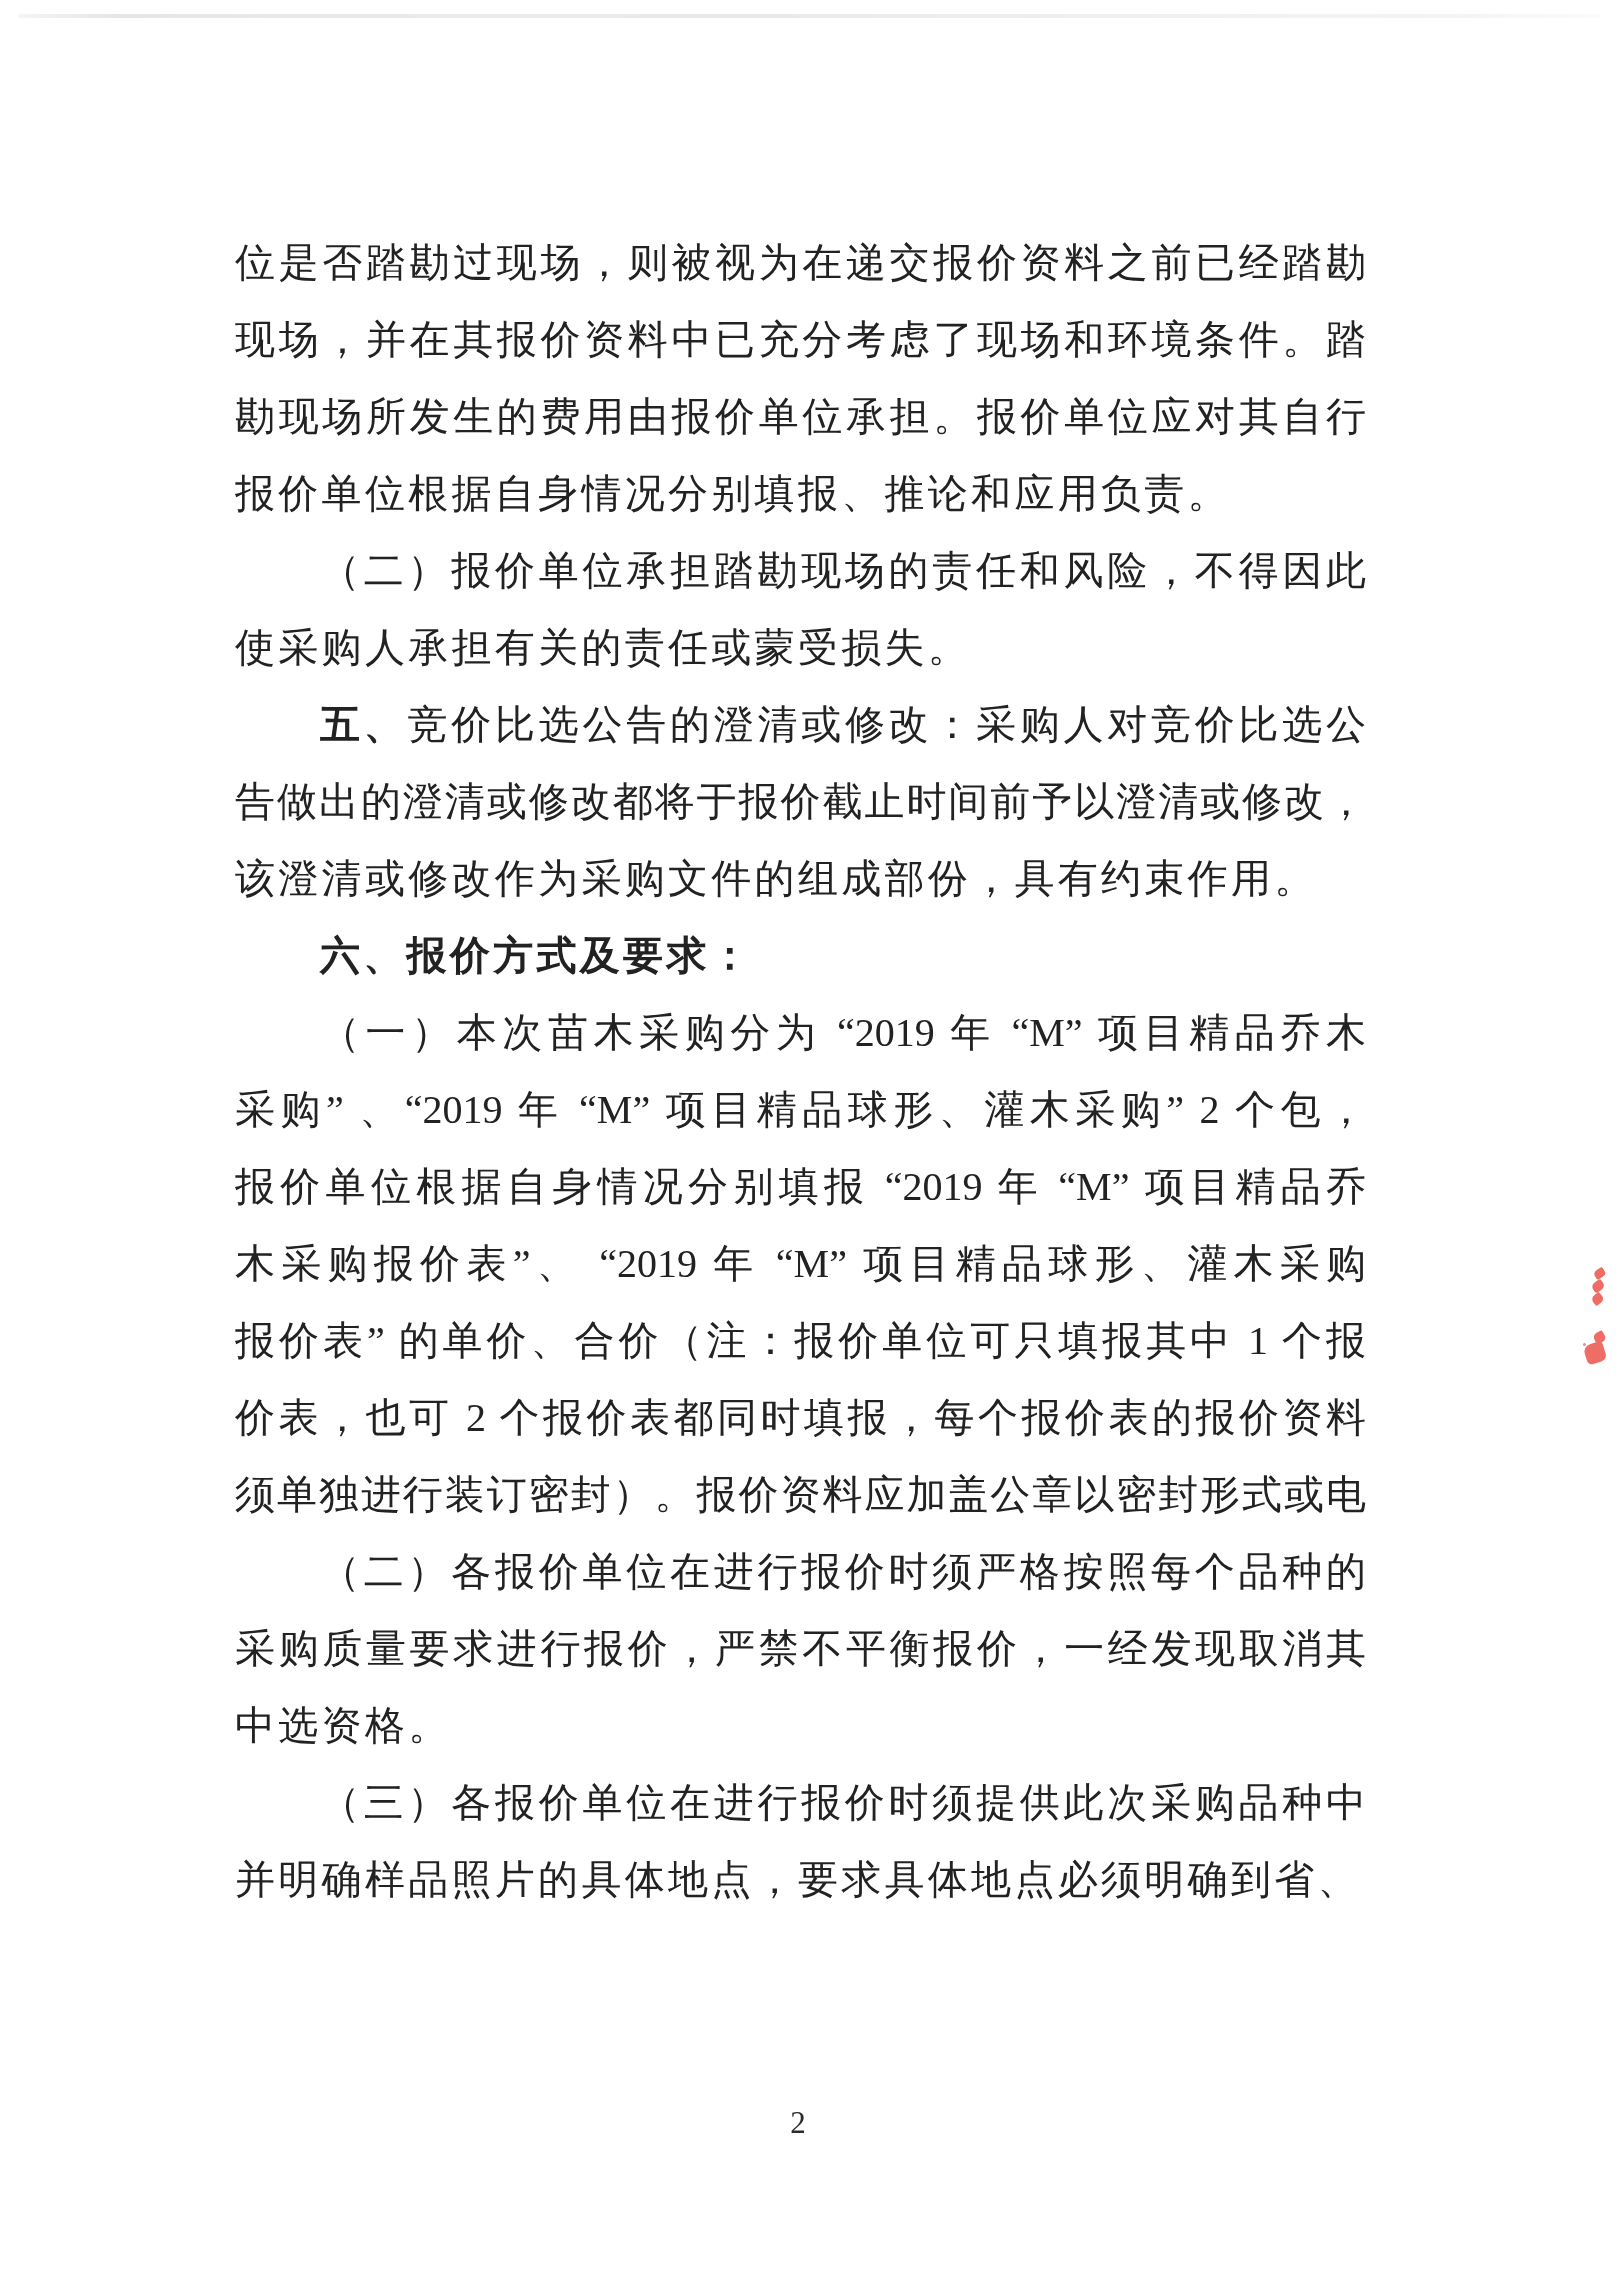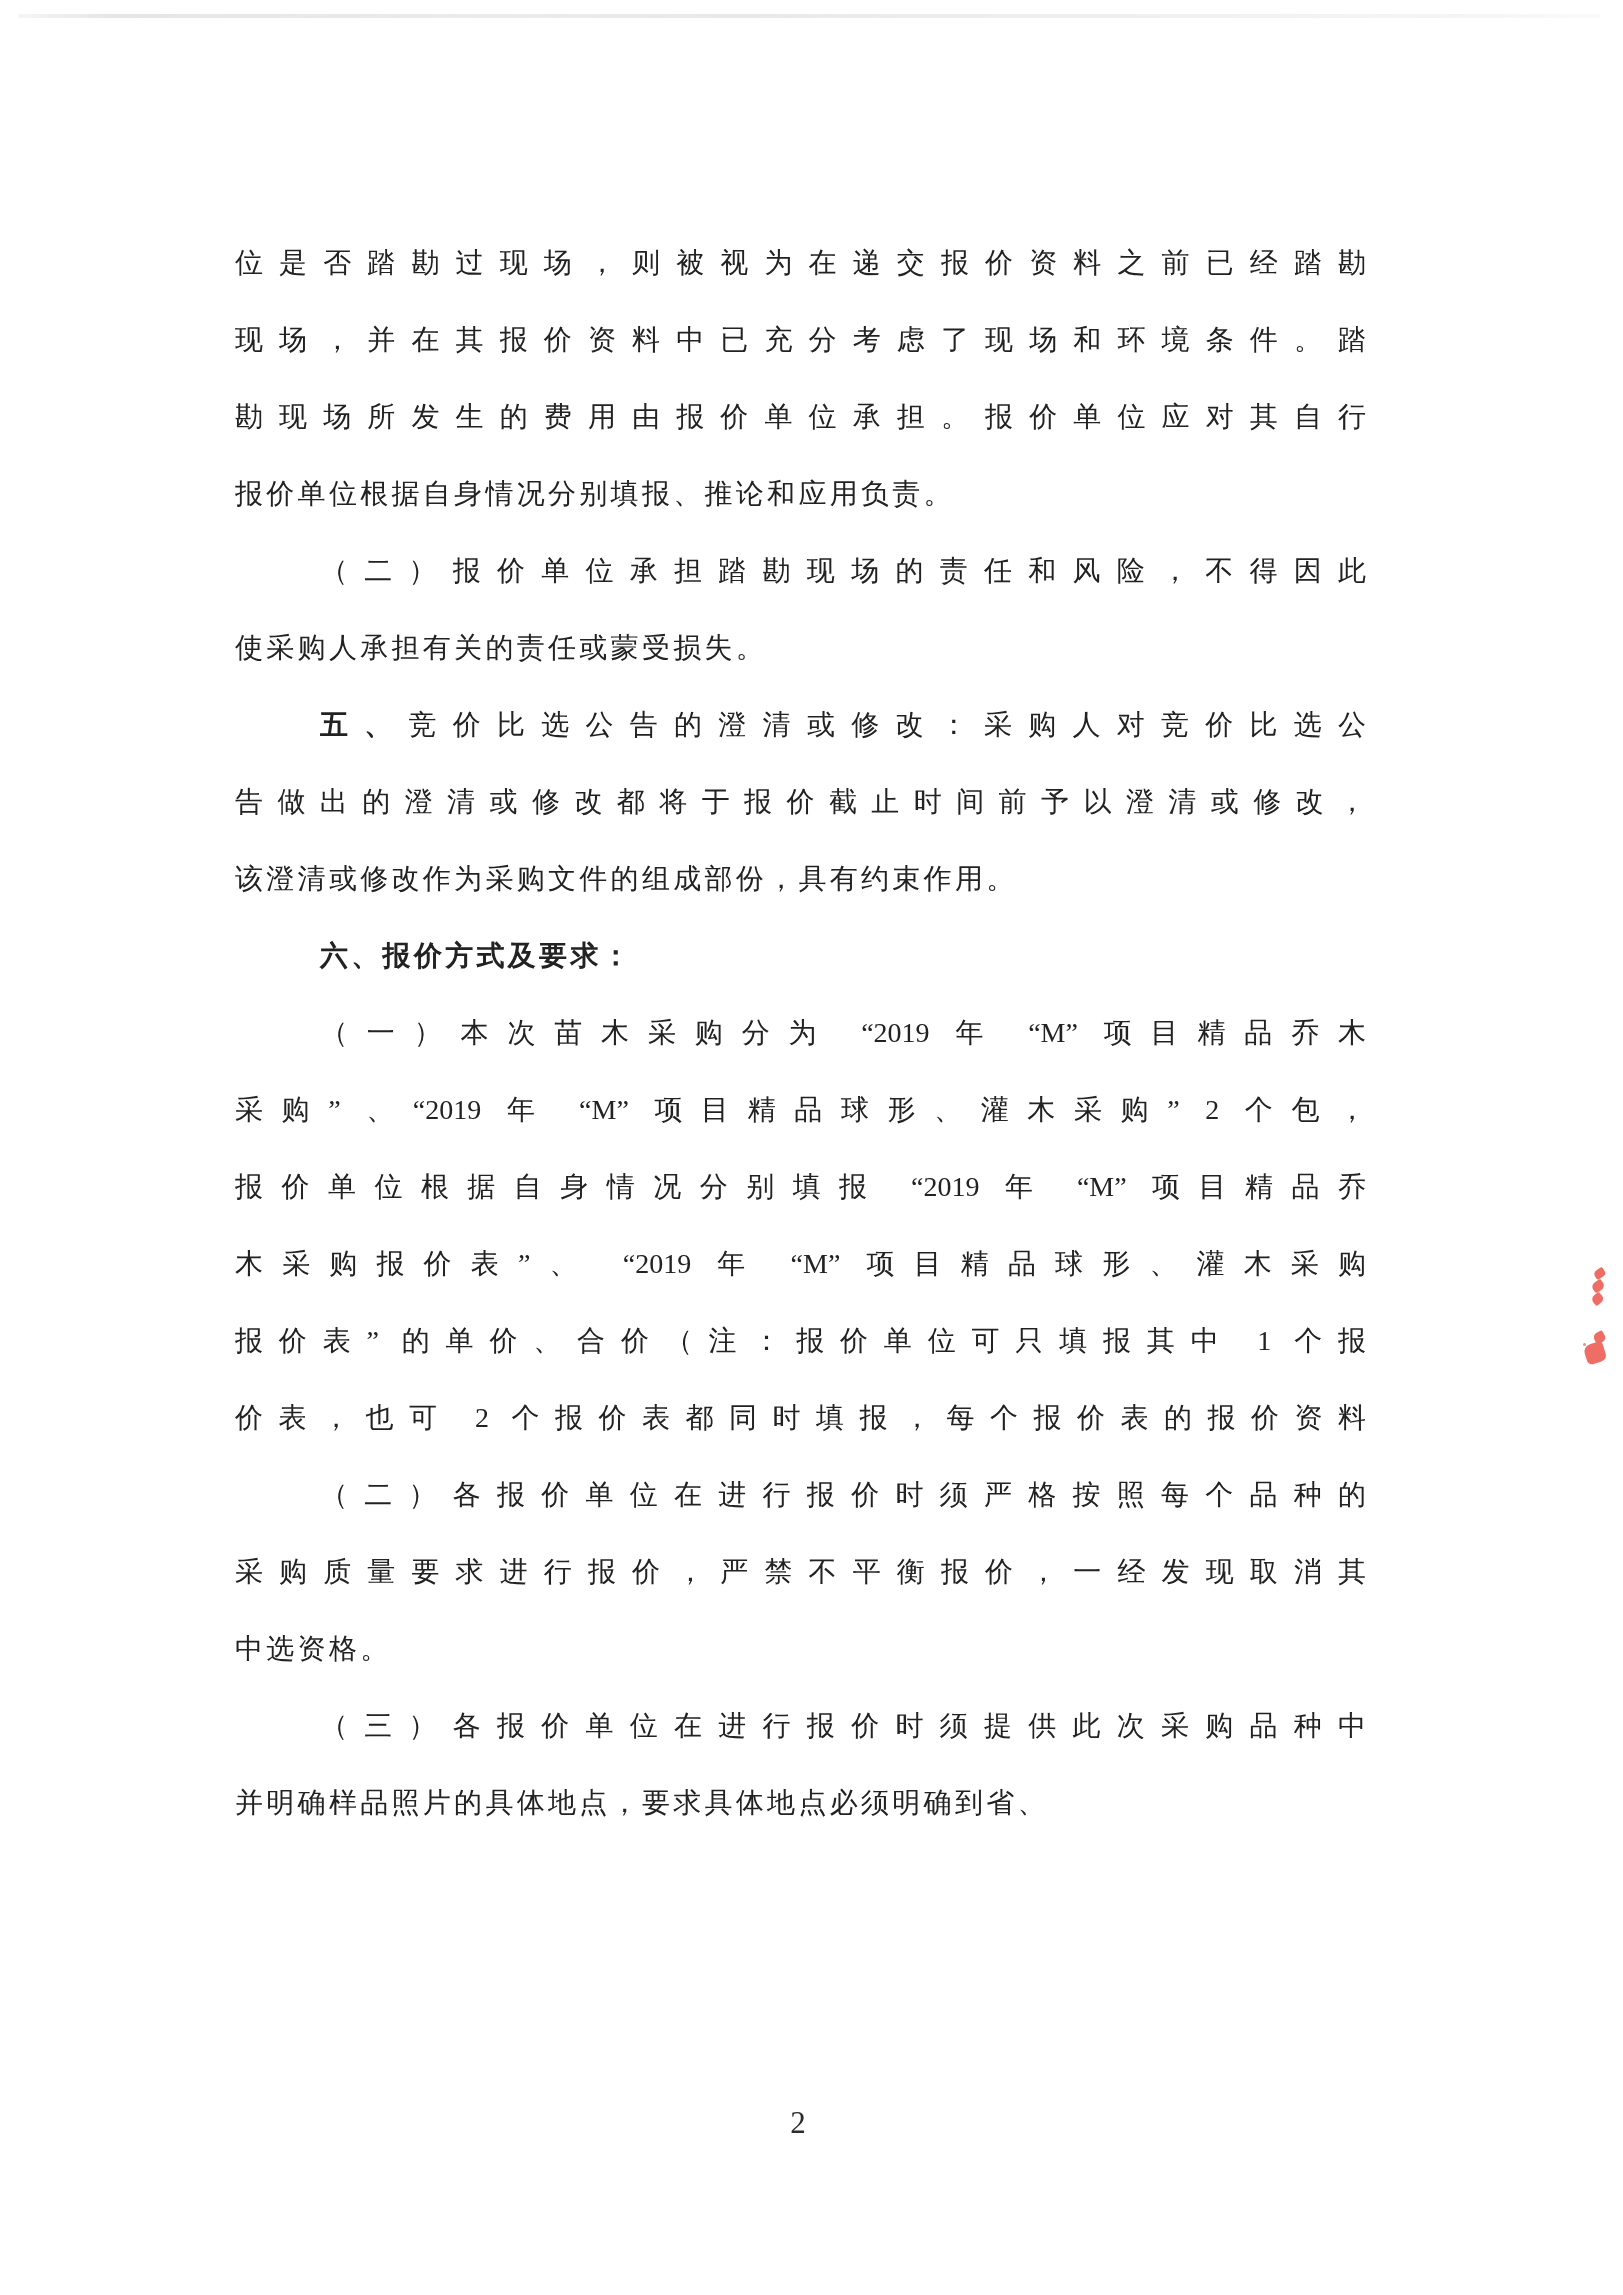--- a/index.html
+++ b/index.html
@@ -14,21 +14,21 @@
   .scan-streak{
     position:absolute;left:18.3px;top:14.4px;width:1583px;height:3.9px;
     background:linear-gradient(90deg,#f5f5f5 0%,#e6e6e6 6%,#ebebeb 30%,#e9e9e9 46%,#f0f0f0 70%,#f5f5f5 92%,#fbfbfb 100%);
     border-radius:2px;
   }
   .doc-body{
     position:absolute;left:235px;top:224px;width:1131px;
   }
   .line{
     height:77px;line-height:77px;
-    font-size:28px;
+    font-size:40px;
     letter-spacing:3.3px;
     white-space:normal;
     text-align:left;
   }
   .line.j{
     letter-spacing:0;
     text-align:justify;
     text-align-last:justify;
     text-justify:inter-character;
   }
@@ -66,20 +66,21 @@
       <div class="line j ind"><span class="b">五、</span><span>竞价比选公告的澄清或修改：采购人对竞价比选公</span></div>
       <div class="line j"><span>告做出的澄清或修改都将于报价截止时间前予以澄清或修改，</span></div>
       <div class="line"><span>该澄清或修改作为采购文件的组成部份，具有约束作用。</span></div>
       <div class="line ind"><span class="b">六、报价方式及要求：</span></div>
       <div class="line j ind"><span>（一）本次苗木采购分为 “2019 年 “M” 项目精品乔木</span></div>
       <div class="line j"><span>采购” 、“2019 年 “M” 项目精品球形、灌木采购” 2 个包，</span></div>
       <div class="line j"><span>报价单位根据自身情况分别填报 “2019 年 “M” 项目精品乔</span></div>
       <div class="line j"><span>木采购报价表”、 “2019 年 “M” 项目精品球形、灌木采购</span></div>
       <div class="line j"><span>报价表” 的单价、合价（注：报价单位可只填报其中 1 个报</span></div>
       <div class="line j"><span>价表，也可 2 个报价表都同时填报，每个报价表的报价资料</span></div>
+      <div class="line j"><span>须单独进行装订密封）。报价资料应加盖公章以密封形式或电</span></div>
       <div class="line j ind"><span>（二）各报价单位在进行报价时须严格按照每个品种的</span></div>
       <div class="line j"><span>采购质量要求进行报价，严禁不平衡报价，一经发现取消其</span></div>
       <div class="line"><span>中选资格。</span></div>
       <div class="line j ind"><span>（三）各报价单位在进行报价时须提供此次采购品种中</span></div>
       <div class="line"><span>并明确样品照片的具体地点，要求具体地点必须明确到省、</span></div>
     </div>
 
   <div class="ink m1" style="background: rgb(238, 110, 102);"></div>
   <div class="ink m2" style="background: rgb(238, 110, 102);"></div>
   <div class="ink m3" style="background: rgb(238, 110, 102);"></div>

